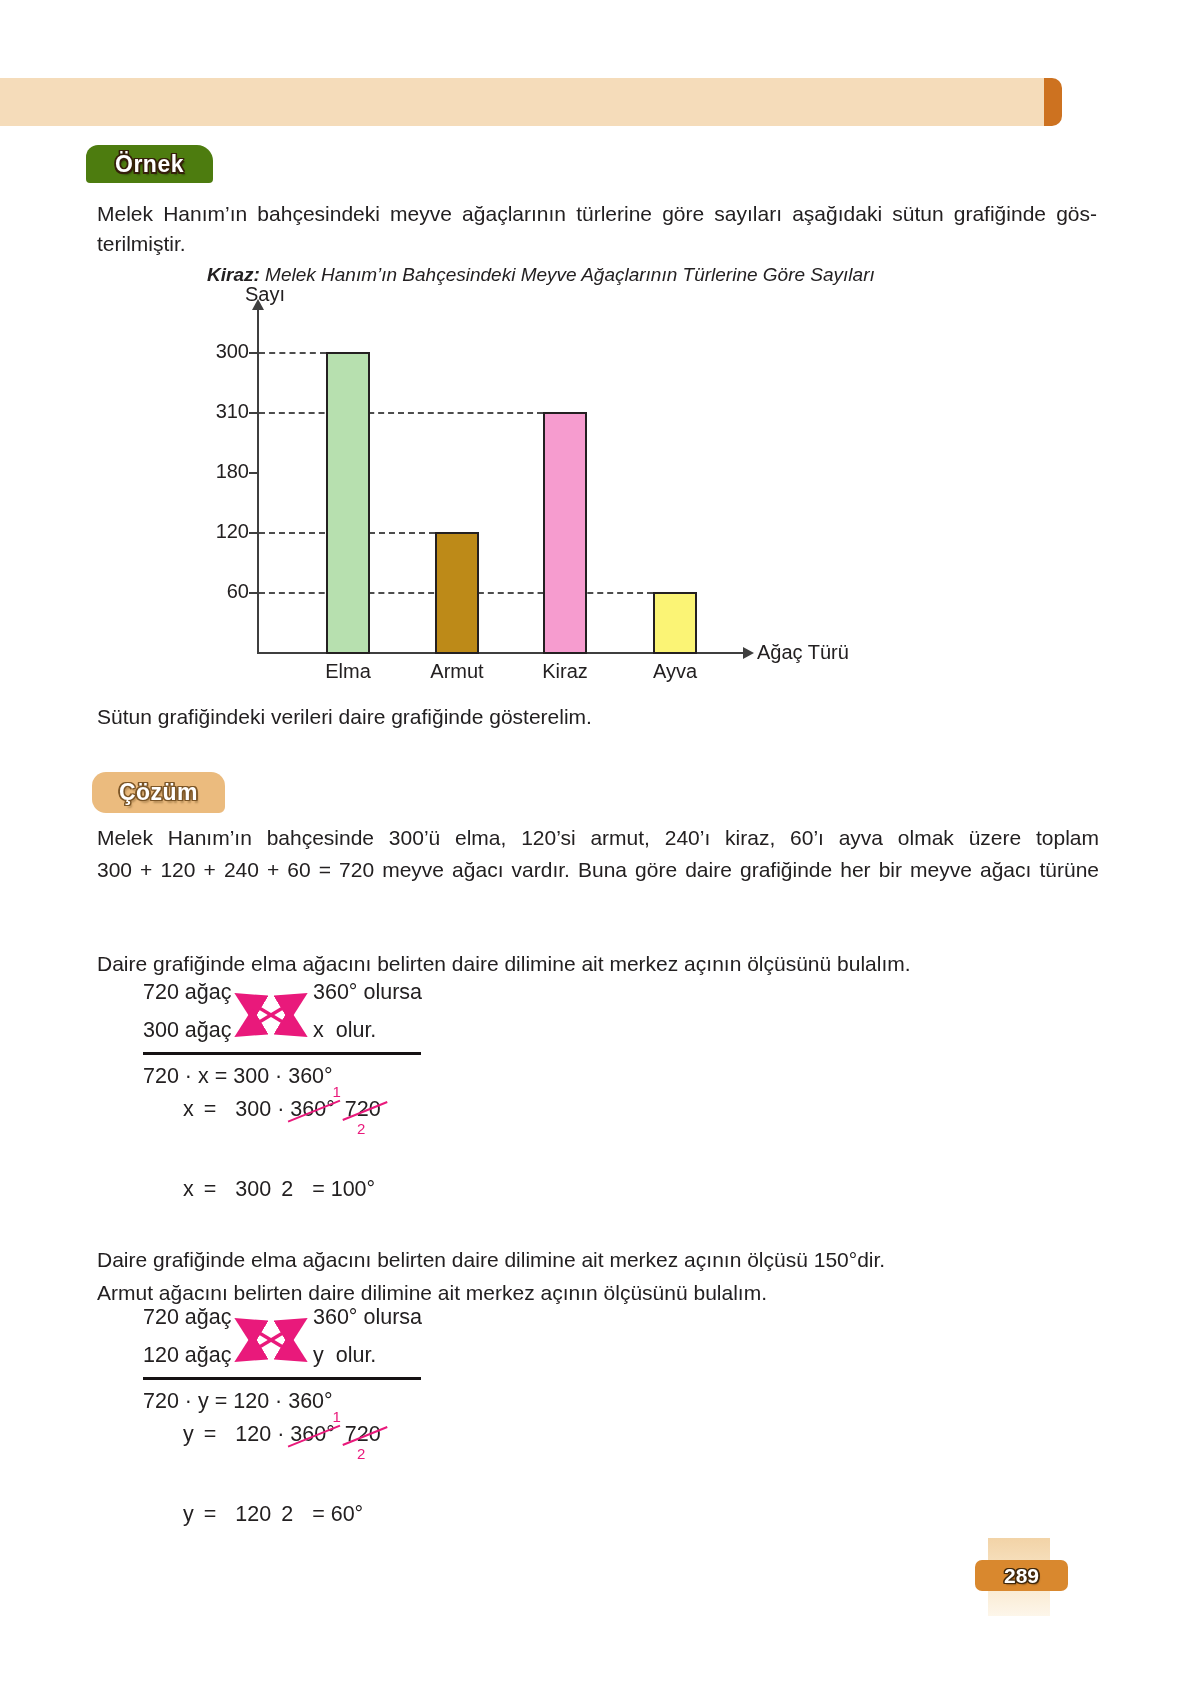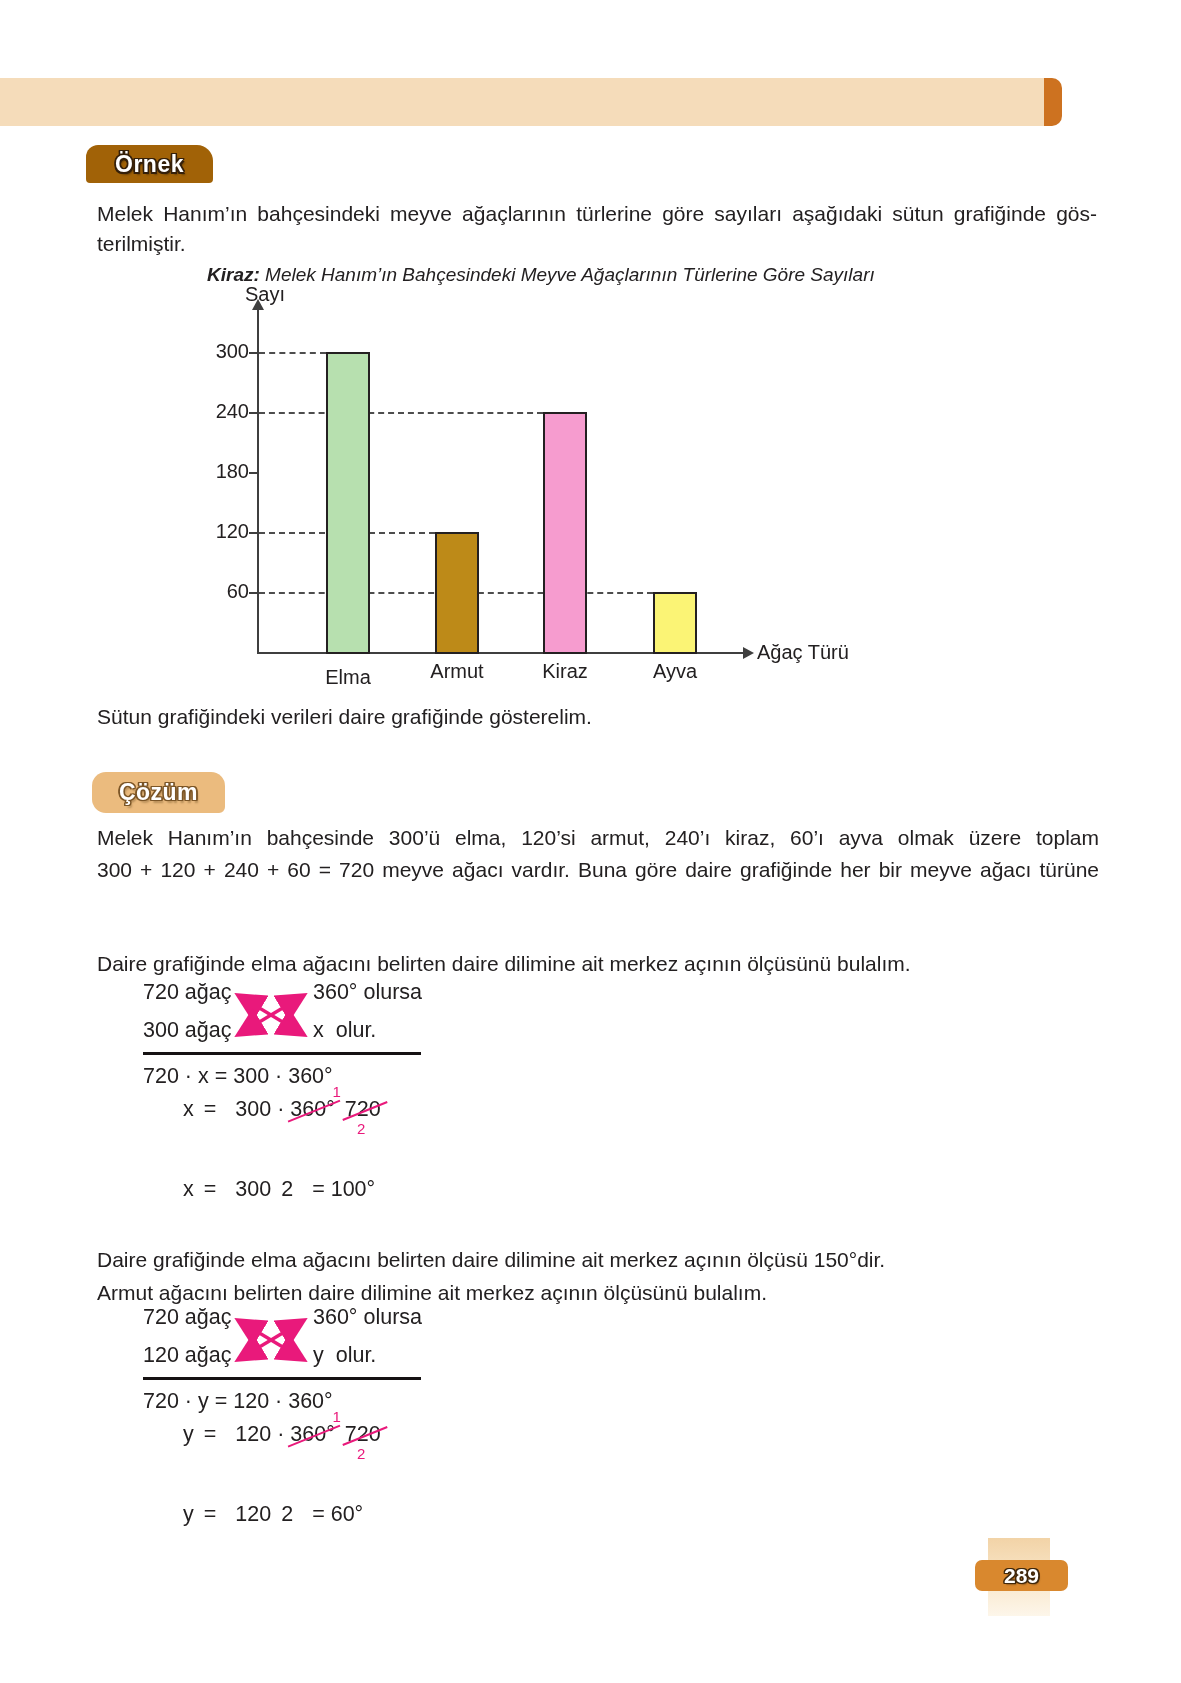--- a/index.html
+++ b/index.html
@@ -6,21 +6,21 @@
   body{font-family:"Liberation Sans","DejaVu Sans",sans-serif;color:#232021;}
   #page{position:relative;width:1181px;height:1683px;background:#fff;overflow:hidden;}
 
   
   .banner{position:absolute;left:0;top:78px;width:1046px;height:48px;background:#f5dcba;}
   .banner-cap{position:absolute;left:1044px;top:78px;width:18px;height:48px;background:#cd7220;border-radius:0 10px 10px 0;}
 
   
   .badge{position:absolute;display:flex;align-items:center;justify-content:center;
          font-weight:bold;font-size:23px;letter-spacing:.5px;color:#fff;}
-  .badge-ornek{left:86px;top:145px;width:127px;height:38px;background:#a16207;border-radius:12px 16px 4px 4px;}
+  .badge-ornek{left:86px;top:145px;width:127px;height:38px;background:#4d7c0f;border-radius:12px 16px 4px 4px;}
   .badge-ornek .badge-text{text-shadow:-1.5px -1.5px 0 #35200a,1.5px -1.5px 0 #35200a,-1.5px 1.5px 0 #35200a,1.5px 1.5px 0 #35200a,0 -1.5px 0 #35200a,0 1.5px 0 #35200a,-1.5px 0 0 #35200a,1.5px 0 0 #35200a,2px 3px 2px rgba(0,0,0,.35);}
   .badge-cozum{left:92px;top:772px;width:133px;height:41px;background:#ebbb7e;border-radius:14px 14px 6px 14px;}
   .badge-cozum .badge-text{text-shadow:-1.4px -1.4px 0 #7b5526,1.4px -1.4px 0 #7b5526,-1.4px 1.4px 0 #7b5526,1.4px 1.4px 0 #7b5526,0 -1.4px 0 #7b5526,0 1.4px 0 #7b5526,-1.4px 0 0 #7b5526,1.4px 0 0 #7b5526,2px 3px 2px rgba(90,60,20,.35);}
 
   
   .bodytext{position:absolute;font-size:21px;line-height:30px;}
   .just-full{text-align:justify;text-align-last:justify;}
   .pre{white-space:pre;}
 
   .caption{position:absolute;left:207px;top:264px;font-size:19px;font-style:italic;}
@@ -92,28 +92,28 @@
     <div class="xlabel">Ağaç Türü</div>
     <div id="plot">
         <div class="ytick-label" style="top: 295px;">60</div>
         <div class="ytick-mark" style="top: 307px;"></div>
         <div class="gridline" style="top: 307px; width: 394px;"></div>
         <div class="ytick-label" style="top: 235px;">120</div>
         <div class="ytick-mark" style="top: 247px;"></div>
         <div class="gridline" style="top: 247px; width: 176px;"></div>
         <div class="ytick-label" style="top: 175px;">180</div>
         <div class="ytick-mark" style="top: 187px;"></div>
-        <div class="ytick-label" style="top: 115px;">240</div>
+        <div class="ytick-label" style="top: 115px;">310</div>
         <div class="ytick-mark" style="top: 127px;"></div>
         <div class="gridline" style="top: 127px; width: 284px;"></div>
         <div class="ytick-label" style="top: 55px;">300</div>
         <div class="ytick-mark" style="top: 67px;"></div>
         <div class="gridline" style="top: 67px; width: 67px;"></div>
         <div class="bar" style="left: 69px; top: 67px; height: 302px; background: rgb(183, 224, 175);"></div>
-        <div class="bar-label" style="left: 49px; margin-top: 6px;">Elma</div>
+        <div class="bar-label" style="left: 49px;">Elma</div>
         <div class="bar" style="left: 178px; top: 247px; height: 122px; background: rgb(189, 138, 24);"></div>
         <div class="bar-label" style="left: 158px;">Armut</div>
         <div class="bar" style="left: 286px; top: 127px; height: 242px; background: rgb(246, 156, 207);"></div>
         <div class="bar-label" style="left: 266px;">Kiraz</div>
         <div class="bar" style="left: 396px; top: 307px; height: 62px; background: rgb(251, 244, 117);"></div>
         <div class="bar-label" style="left: 376px;">Ayva</div>
       </div>
   </div>
 
   <div class="bodytext" style="left:97px;top:702px;width:1000px;">Sütun grafiğindeki verileri daire grafiğinde gösterelim.</div>

